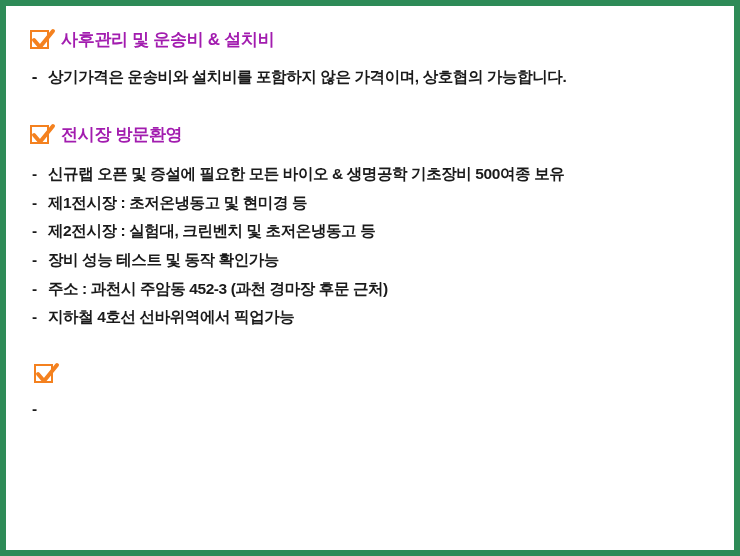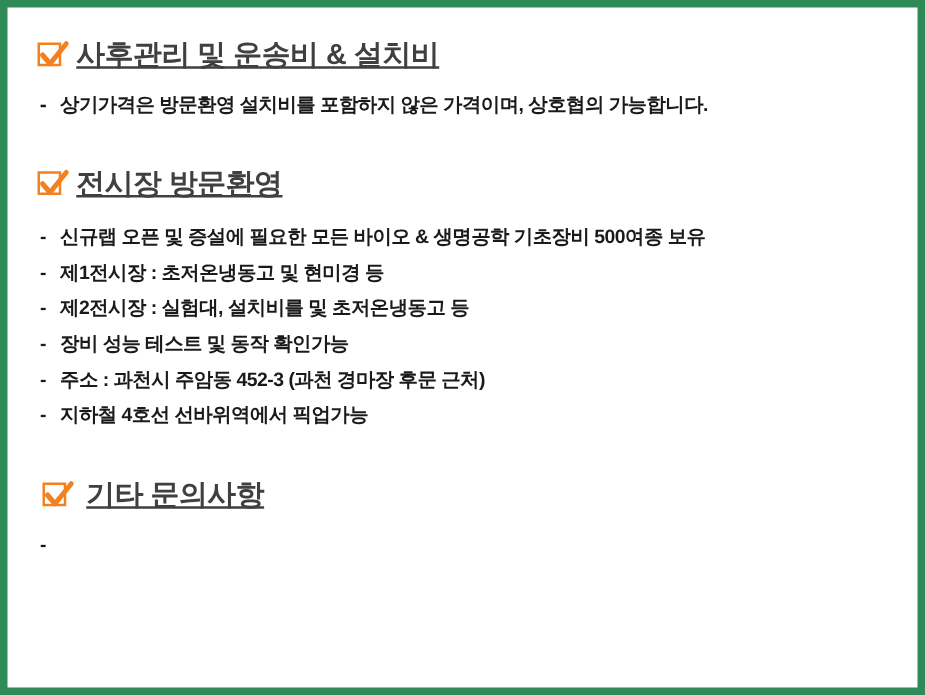--- a/index.html
+++ b/index.html
@@ -42,26 +42,25 @@
     background: #ffffff;
     flex: 0 0 auto;
   }
   .check-box svg {
     position: absolute;
     left: -2px;
     top: -5px;
     display: block;
   }
   .heading-text {
-    font-size: 23px;
+    font-size: 17px;
     font-weight: bold;
-    color: #404040;
+    color: #a21caf;
     letter-spacing: -0.3px;
     white-space: nowrap;
-    text-decoration: underline;
   }
   .bullets {
     margin: 0;
     padding: 0;
     list-style: none;
   }
   .bullets li {
     font-size: 15.5px;
     color: #1a1a1a;
     font-weight: bold;
@@ -88,50 +87,49 @@
     <div class="heading">
       <span class="check-box">
         <svg width="26" height="26" viewBox="0 0 26 26" xmlns="http://www.w3.org/2000/svg">
           <path d="M4 13 L10 20 L23 4" fill="none" stroke="#f4811f" stroke-width="4" stroke-linecap="round" stroke-linejoin="round"></path>
         </svg>
       </span>
       <span class="heading-text">사후관리 및 운송비 &amp; 설치비</span>
     </div>
     <ul class="bullets">
       <li><span class="dash">-</span></li>
-      <li><span class="dash">-</span><span>상기가격은 방문환영 설치비를 포함하지 않은 가격이며, 상호협의 가능합니다.</span></li>
+      <li><span class="dash">-</span><span>상기가격은 운송비와 설치비를 포함하지 않은 가격이며, 상호협의 가능합니다.</span></li>
     </ul>
   </div>
 
   <div class="section sec-2">
     <div class="heading">
       <span class="check-box">
         <svg width="26" height="26" viewBox="0 0 26 26" xmlns="http://www.w3.org/2000/svg">
           <path d="M4 13 L10 20 L23 4" fill="none" stroke="#f4811f" stroke-width="4" stroke-linecap="round" stroke-linejoin="round"></path>
         </svg>
       </span>
       <span class="heading-text">전시장 방문환영</span>
     </div>
     <ul class="bullets">
       <li><span class="dash">-</span><span>신규랩 오픈 및 증설에 필요한 모든 바이오 &amp; 생명공학 기초장비 500여종 보유</span></li>
       <li><span class="dash">-</span><span>제1전시장 : 초저온냉동고 및 현미경 등</span></li>
-      <li><span class="dash">-</span><span>제2전시장 : 실험대, 설치비를 및 초저온냉동고 등</span></li>
+      <li><span class="dash">-</span><span>제2전시장 : 실험대, 크린벤치 및 초저온냉동고 등</span></li>
       <li><span class="dash">-</span><span>장비 성능 테스트 및 동작 확인가능</span></li>
       <li><span class="dash">-</span><span>주소 : 과천시 주암동 452-3 (과천 경마장 후문 근처)</span></li>
       <li><span class="dash">-</span><span>지하철 4호선 선바위역에서 픽업가능</span></li>
     </ul>
   </div>
 
   <div class="section sec-3">
     <div class="heading">
       <span class="check-box">
         <svg width="26" height="26" viewBox="0 0 26 26" xmlns="http://www.w3.org/2000/svg">
           <path d="M4 13 L10 20 L23 4" fill="none" stroke="#f4811f" stroke-width="4" stroke-linecap="round" stroke-linejoin="round"></path>
         </svg>
       </span>
-      <span class="heading-text">기타 문의사항</span>
     </div>
     <ul class="bullets">
       <li><span class="dash">-</span></li>
     </ul>
   </div>
 
 </div>
 
 </body></html>

